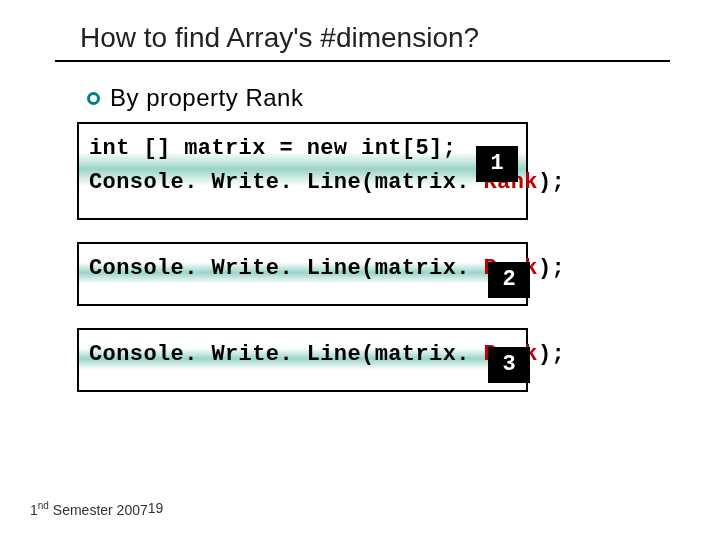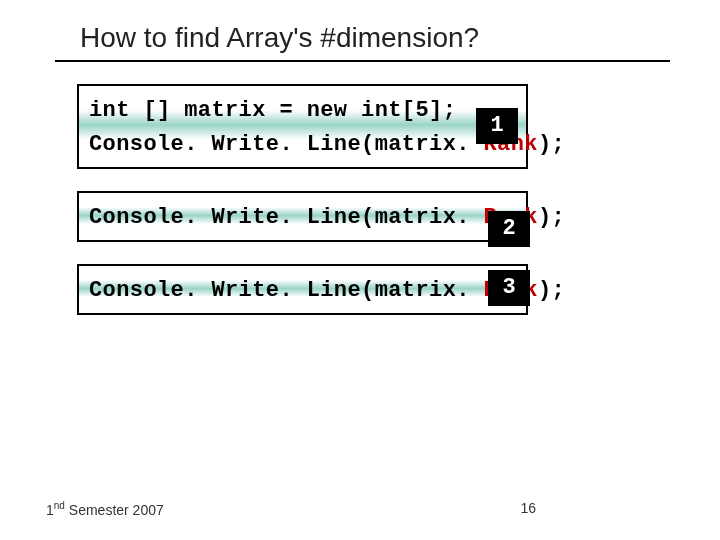--- a/index.html
+++ b/index.html
@@ -42,21 +42,21 @@
   }
   .bullet-text {
     font-size: 24px;
     color: #000;
     font-family: Verdana, Arial, sans-serif;
     letter-spacing: 0.5px;
   }
   .codebox {
     position: relative;
     border: 2px solid #000;
-    padding: 8px 10px 5px 10px;
+    padding: 8px 10px 18px 10px;
     margin: 8px 8px 22px 22px;
     background: linear-gradient(to bottom, #ffffff 0%, #ffffff 30%, #9ad4c8 48%, #ffffff 66%, #ffffff 100%);
     font-family: "Courier New", monospace;
     font-weight: bold;
     font-size: 22px;
     line-height: 1.55;
     letter-spacing: 0.4px;
   }
   .codebox .line { white-space: pre; }
   .rank { color: #c00000; }
@@ -72,39 +72,42 @@
     font-size: 22px;
     padding: 7px 14px;
     line-height: 1;
   }
   .badge.b1 { top: 22px; transform: none; right: 8px; }
   .badge.b2 { top: 18px; transform: none; right: -4px; }
   .badge.b3 { top: auto; bottom: 7px; transform: none; right: -4px; }
   .footer {
     position: absolute;
     bottom: 22px;
-    left: 46px;
+    left: 30px;
     right: 40px;
     font-size: 14px;
     color: #333;
     display: flex;
-    justify-content: space-between;
   }
   .footer .sem { }
   .footer .sem sup { font-size: 10px; vertical-align: super; }
   .footer .pn { }
 </style>
 </head>
 <body>
 
 <div class="slide">
 
   <h1 class="title">How to find Array's #dimension?</h1>
   <div class="hr"></div>
 
+  <div class="bullet-row">
+    <span class="ring"></span>
+    <span class="bullet-text">By property Rank</span>
+  </div>
 
   <div class="codebox">
     <div class="line">int [] matrix = new int[5];</div>
     <div class="line"><span>Console. Write. Line(matrix. </span><span class="rank">Rank</span><span>);</span></div>
     <div class="badge b1">1</div>
   </div>
 
   <div class="codebox">
     <div class="line"><span>Console. Write. Line(matrix. </span><span class="rank">Rank</span><span>);</span></div>
     <div class="badge b2">2</div>
@@ -112,16 +115,16 @@
 
   <div class="codebox">
     <div class="line"><span>Console. Write. Line(matrix. </span><span class="rank">Rank</span><span>);</span></div>
     <div class="badge b3">3</div>
   </div>
 
   <div class="footer">
     <span class="sem">
       <span>1</span><sup>nd</sup><span> Semester 2007</span>
     </span>
-    <span class="pn">16</span>
+    <span class="pn">19</span>
   </div>
 
 </div>
 
 </body></html>

